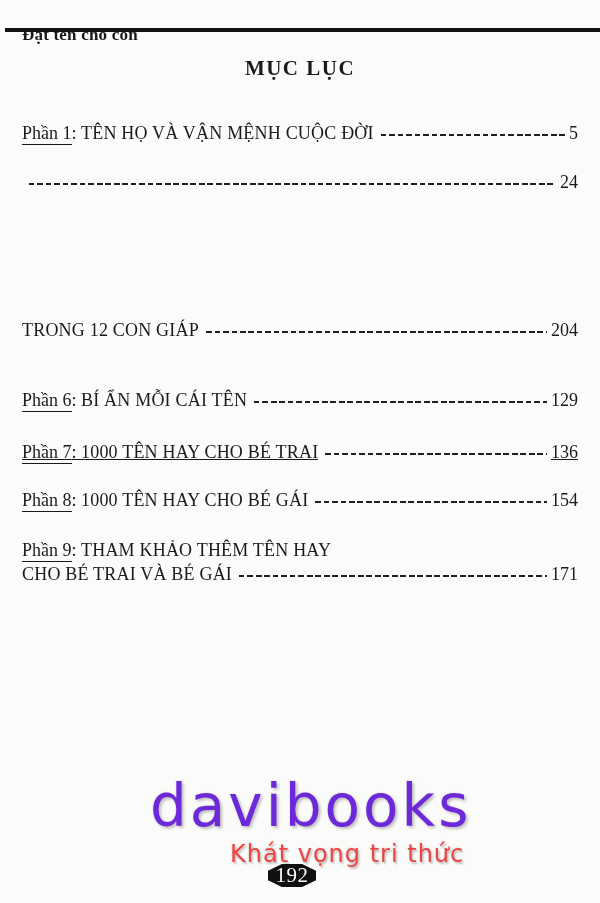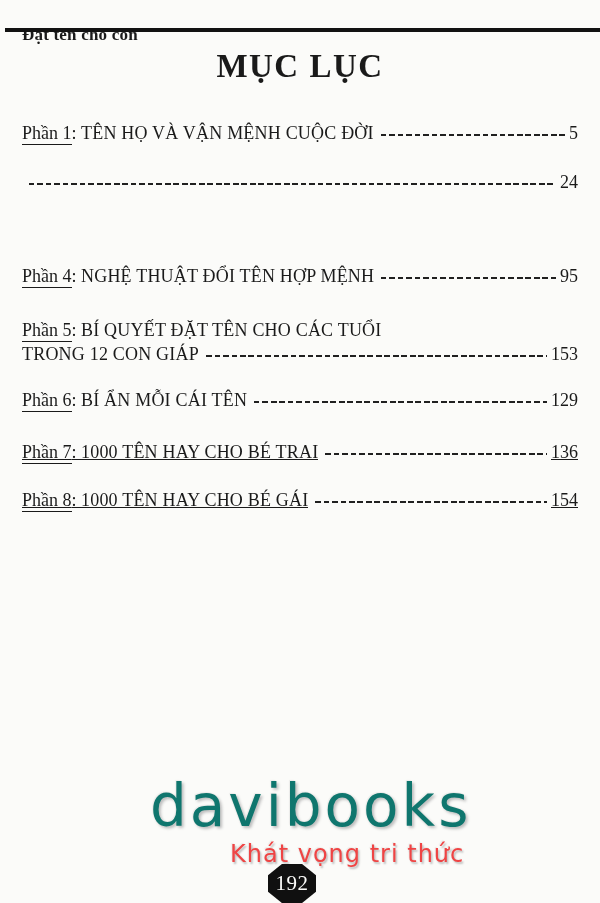--- a/index.html
+++ b/index.html
@@ -29,23 +29,23 @@
     top: 28px;
     height: 3.5px;
     background: #121212;
     z-index: 2;
   }
   .page-title {
     position: absolute;
     left: 0;
     right: 0;
     top: 40px;
-    margin: 8px;
+    margin: 16px;
     text-align: center;
-    font-size: 33px;
+    font-size: 21px;
     font-weight: bold;
     letter-spacing: 1.5px;
     z-index: 2;
   }
   .toc { position: absolute; inset: 0; z-index: 2; }
   .toc-entry {
     position: absolute;
     left: 22px;
     right: 22px;
     font-size: 18px;
@@ -68,21 +68,21 @@
     background: repeating-linear-gradient(90deg, #202020 0 5.5px, transparent 5.5px 8.5px);
   }
   .toc-page { flex: 0 0 auto; }
   .watermark-brand {
     position: absolute;
     left: 150px;
     top: 772px;
     font-family: "DejaVu Sans", "Liberation Sans", sans-serif;
     font-size: 58px;
     letter-spacing: 3px;
-    color: #0f766e;
+    color: #6d28d9;
     text-shadow: 2px 2px 3px #bdbdbd, -1px -1px 1px #ececea;
     z-index: 1;
     user-select: none;
   }
   .watermark-slogan {
     position: absolute;
     left: 230px;
     top: 840px;
     font-family: "DejaVu Sans", "Liberation Sans", sans-serif;
     font-size: 24px;
@@ -90,21 +90,21 @@
     color: #ef4444;
     text-shadow: 1.5px 1.5px 2px #bdbdbd, -1px -1px 1px #ececea;
     z-index: 1;
     user-select: none;
   }
   .page-badge {
     position: absolute;
     left: 268px;
     top: 864px;
     width: 48px;
-    height: 39px;
+    height: 23px;
     background: #101010;
     clip-path: polygon(29% 0%, 71% 0%, 100% 29%, 100% 71%, 71% 100%, 29% 100%, 0% 71%, 0% 29%);
     display: flex;
     align-items: center;
     justify-content: center;
     z-index: 3;
   }
   .page-badge span {
     color: #fbfbf9;
     font-size: 21px;
@@ -129,56 +129,56 @@
           <span class="leader"></span>
           <span class="toc-page">5</span>
         </div>
       </div>
       <div class="toc-entry" style="top: 170px;">
         <div class="toc-line">
           <span class="leader"></span>
           <span class="toc-page">24</span>
         </div>
       </div>
-      <div class="toc-entry" style="top: 264px;">
-        <div class="toc-line">
-          <span class="toc-text"><span class="toc-label">Phần 4</span><span>: </span><span class="toc-title">NGHỆ THUẬT ĐỔI TÊN HỢP MỆNH</span></span>
-          <span class="leader"></span>
-          <span class="toc-page">95</span>
-        </div>
-      </div>
       <div class="toc-entry" style="top: 318px;">
-        <div class="toc-line">
-          <span class="toc-text"><span class="toc-label">Phần 5</span><span>: </span><span class="toc-title">BÍ QUYẾT ĐẶT TÊN CHO CÁC TUỔI</span></span>
-        </div>
         <div class="toc-line">
           <span class="toc-text"><span class="toc-title">TRONG 12 CON GIÁP</span></span>
           <span class="leader"></span>
-          <span class="toc-page">153</span>
+          <span class="toc-page">204</span>
         </div>
       </div>
       <div class="toc-entry" style="top: 388px;">
         <div class="toc-line">
           <span class="toc-text"><span class="toc-label">Phần 6</span><span>: </span><span class="toc-title">BÍ ẨN MỖI CÁI TÊN</span></span>
           <span class="leader"></span>
           <span class="toc-page">129</span>
         </div>
       </div>
       <div class="toc-entry" style="top: 440px; text-decoration: underline;">
         <div class="toc-line">
           <span class="toc-text"><span class="toc-label">Phần 7</span><span>: </span><span class="toc-title">1000 TÊN HAY CHO BÉ TRAI</span></span>
           <span class="leader"></span>
           <span class="toc-page">136</span>
         </div>
       </div>
-      <div class="toc-entry" style="top: 488px; text-decoration: underline;">
+      <div class="toc-entry" style="top: 488px;">
         <div class="toc-line">
           <span class="toc-text"><span class="toc-label">Phần 8</span><span>: </span><span class="toc-title">1000 TÊN HAY CHO BÉ GÁI</span></span>
           <span class="leader"></span>
           <span class="toc-page">154</span>
+        </div>
+      </div>
+      <div class="toc-entry" style="top: 538px;">
+        <div class="toc-line">
+          <span class="toc-text"><span class="toc-label">Phần 9</span><span>: </span><span class="toc-title">THAM KHẢO THÊM TÊN HAY</span></span>
+        </div>
+        <div class="toc-line">
+          <span class="toc-text"><span class="toc-title">CHO BÉ TRAI VÀ BÉ GÁI</span></span>
+          <span class="leader"></span>
+          <span class="toc-page">171</span>
         </div>
       </div>
     </div>
 
   <div class="watermark-brand">davibooks</div>
 
   <div class="watermark-slogan">Khát vọng tri thức</div>
 
   <div class="page-badge">
     <span>192</span>

